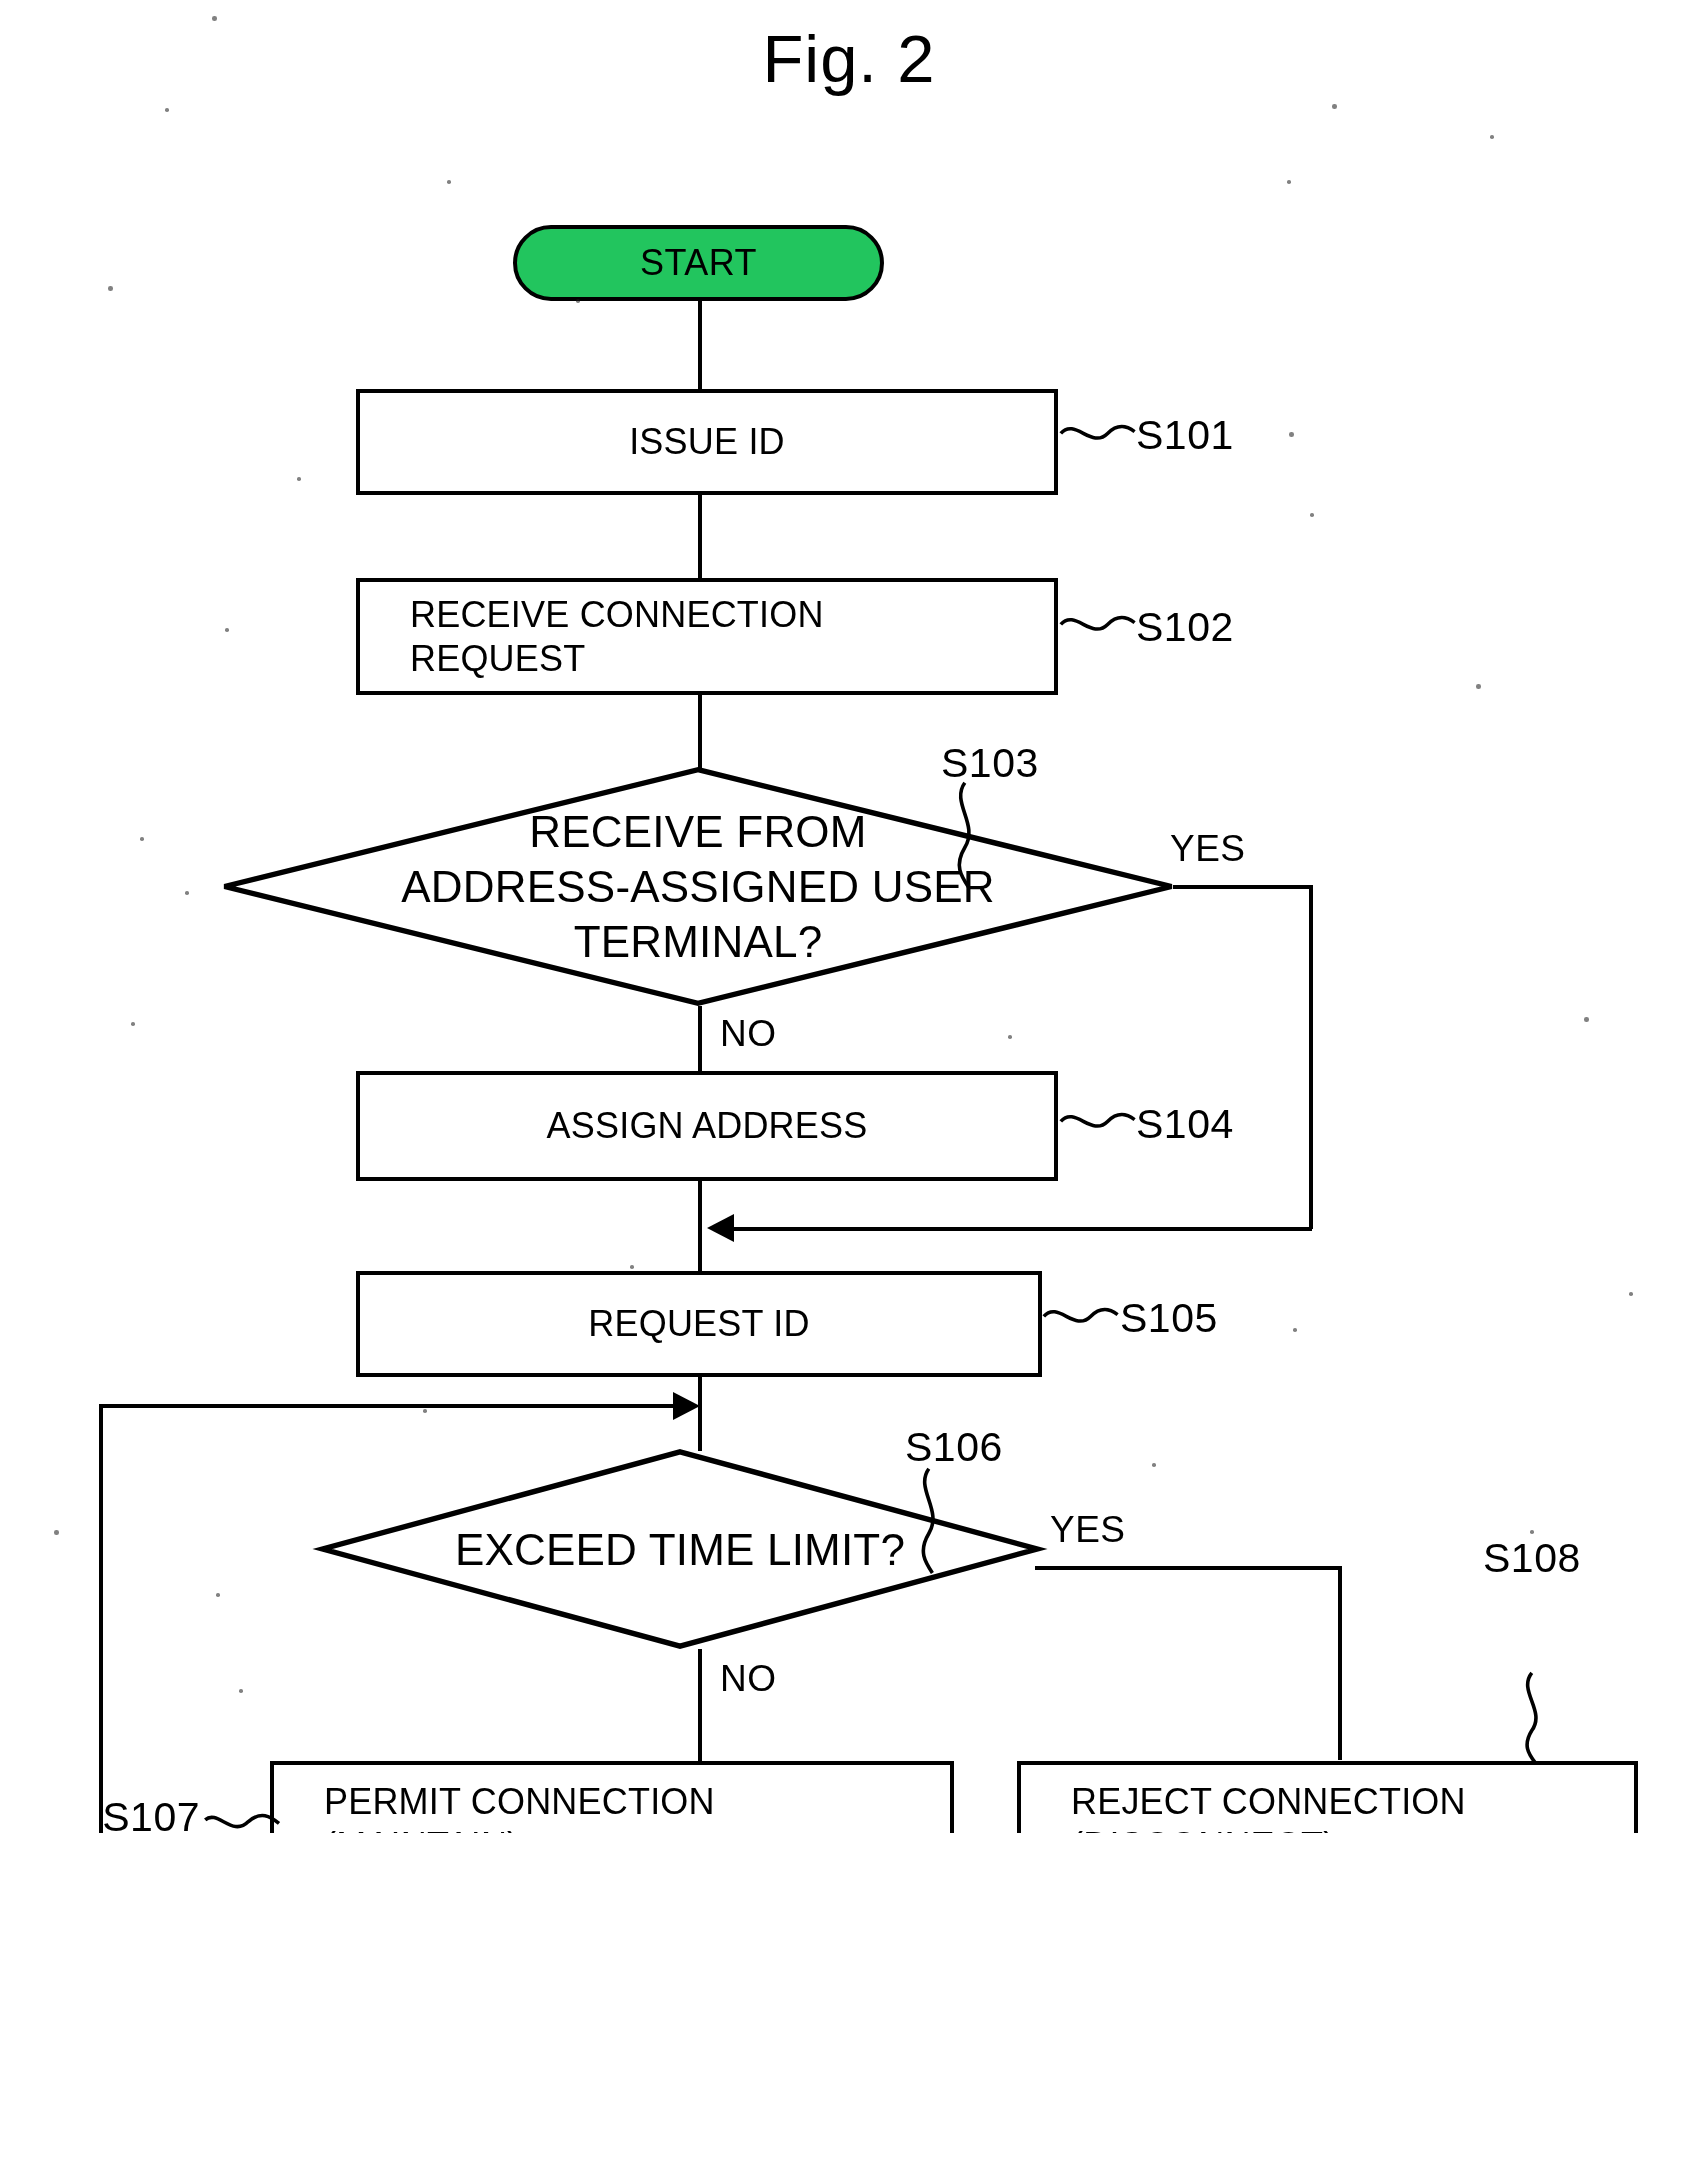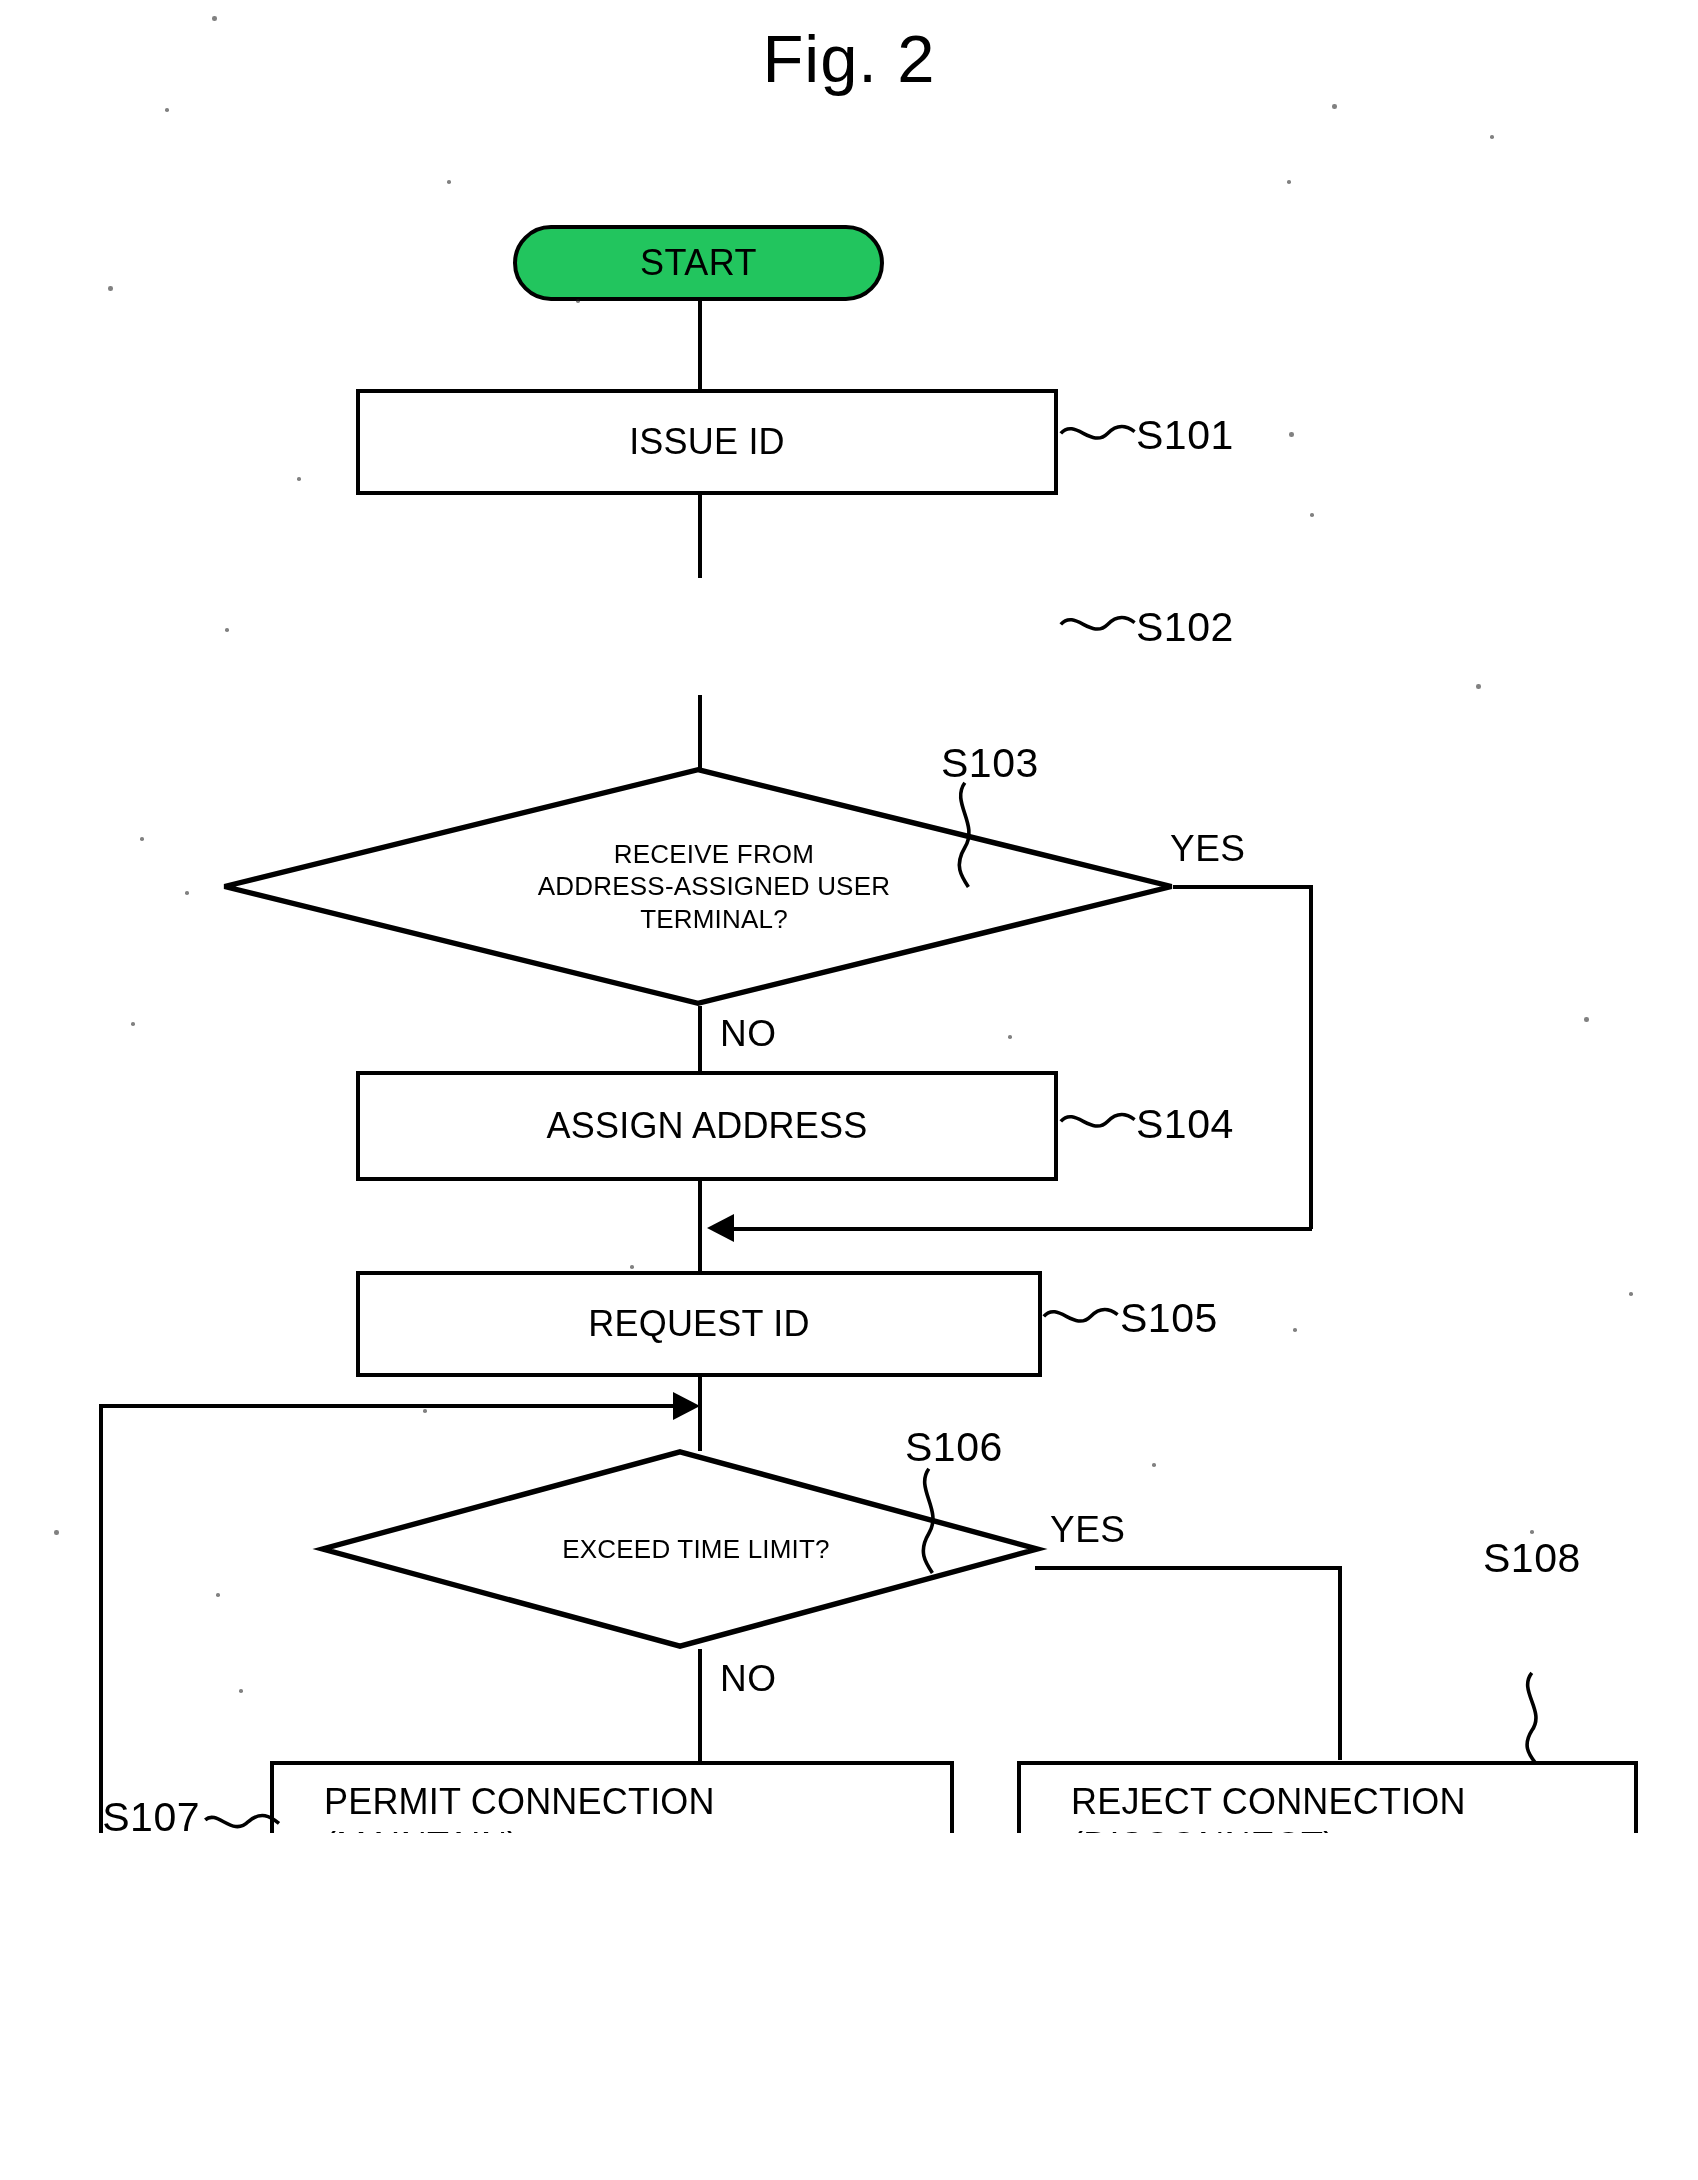--- a/index.html
+++ b/index.html
@@ -61,28 +61,28 @@
   .diamond-wrap {
     position: absolute;
   }
   .diamond-wrap svg {
     position: absolute;
     left: 0; top: 0;
     overflow: visible;
   }
   .diamond-label {
     position: absolute;
-    left: 16px; top: 0;
+    left: 0; top: 0;
     width: 100%;
     height: 100%;
     display: flex;
     align-items: center;
     justify-content: center;
     text-align: center;
-    font-size: 26px;
+    font-size: 44px;
     line-height: 1.25;
     letter-spacing: 0.2px;
     white-space: pre-line;
   }
 
   
   .vline, .hline {
     position: absolute;
     background: #000;
   }
@@ -151,20 +151,24 @@
   <div class="process center-text" style="left:356px; top:389px; width:702px; height:106px;text-align:right;">
     <span class="txt">ISSUE ID</span>
   </div>
   <svg class="leader" style="left:1059px; top:410px; width:108px; height:45px;" viewBox="0 0 120 50" width="108" height="45">
     <path d="M2,26 C18,8 36,44 54,26 C66,14 76,18 84,24"></path>
   </svg>
   <div class="step-label" style="left:1136px; top:412px;">S101</div>
 
   <div class="vline" style="left:698px; top:495px; height:83px;"></div>
 
+  <div class="process left-text" style="left:356px; top:578px; width:702px; height:117px;">
+    <span class="txt">RECEIVE CONNECTION
+REQUEST</span>
+  </div>
   <svg class="leader" style="left:1059px; top:601px; width:108px; height:45px;" viewBox="0 0 120 50" width="108" height="45">
     <path d="M2,26 C18,8 36,44 54,26 C66,14 76,18 84,24"></path>
   </svg>
   <div class="step-label" style="left:1136px; top:604px;">S102</div>
 
   <div class="vline" style="left:698px; top:695px; height:74px;"></div>
 
   <div class="diamond-wrap" style="left:221px; top:767px; width:954px; height:239px;">
     <svg width="954" height="239" viewBox="0 0 1060 266">
       <polygon points="530,3 1057,133 530,263 3,133" fill="#ffffff" stroke="#000000" stroke-width="6"></polygon>

